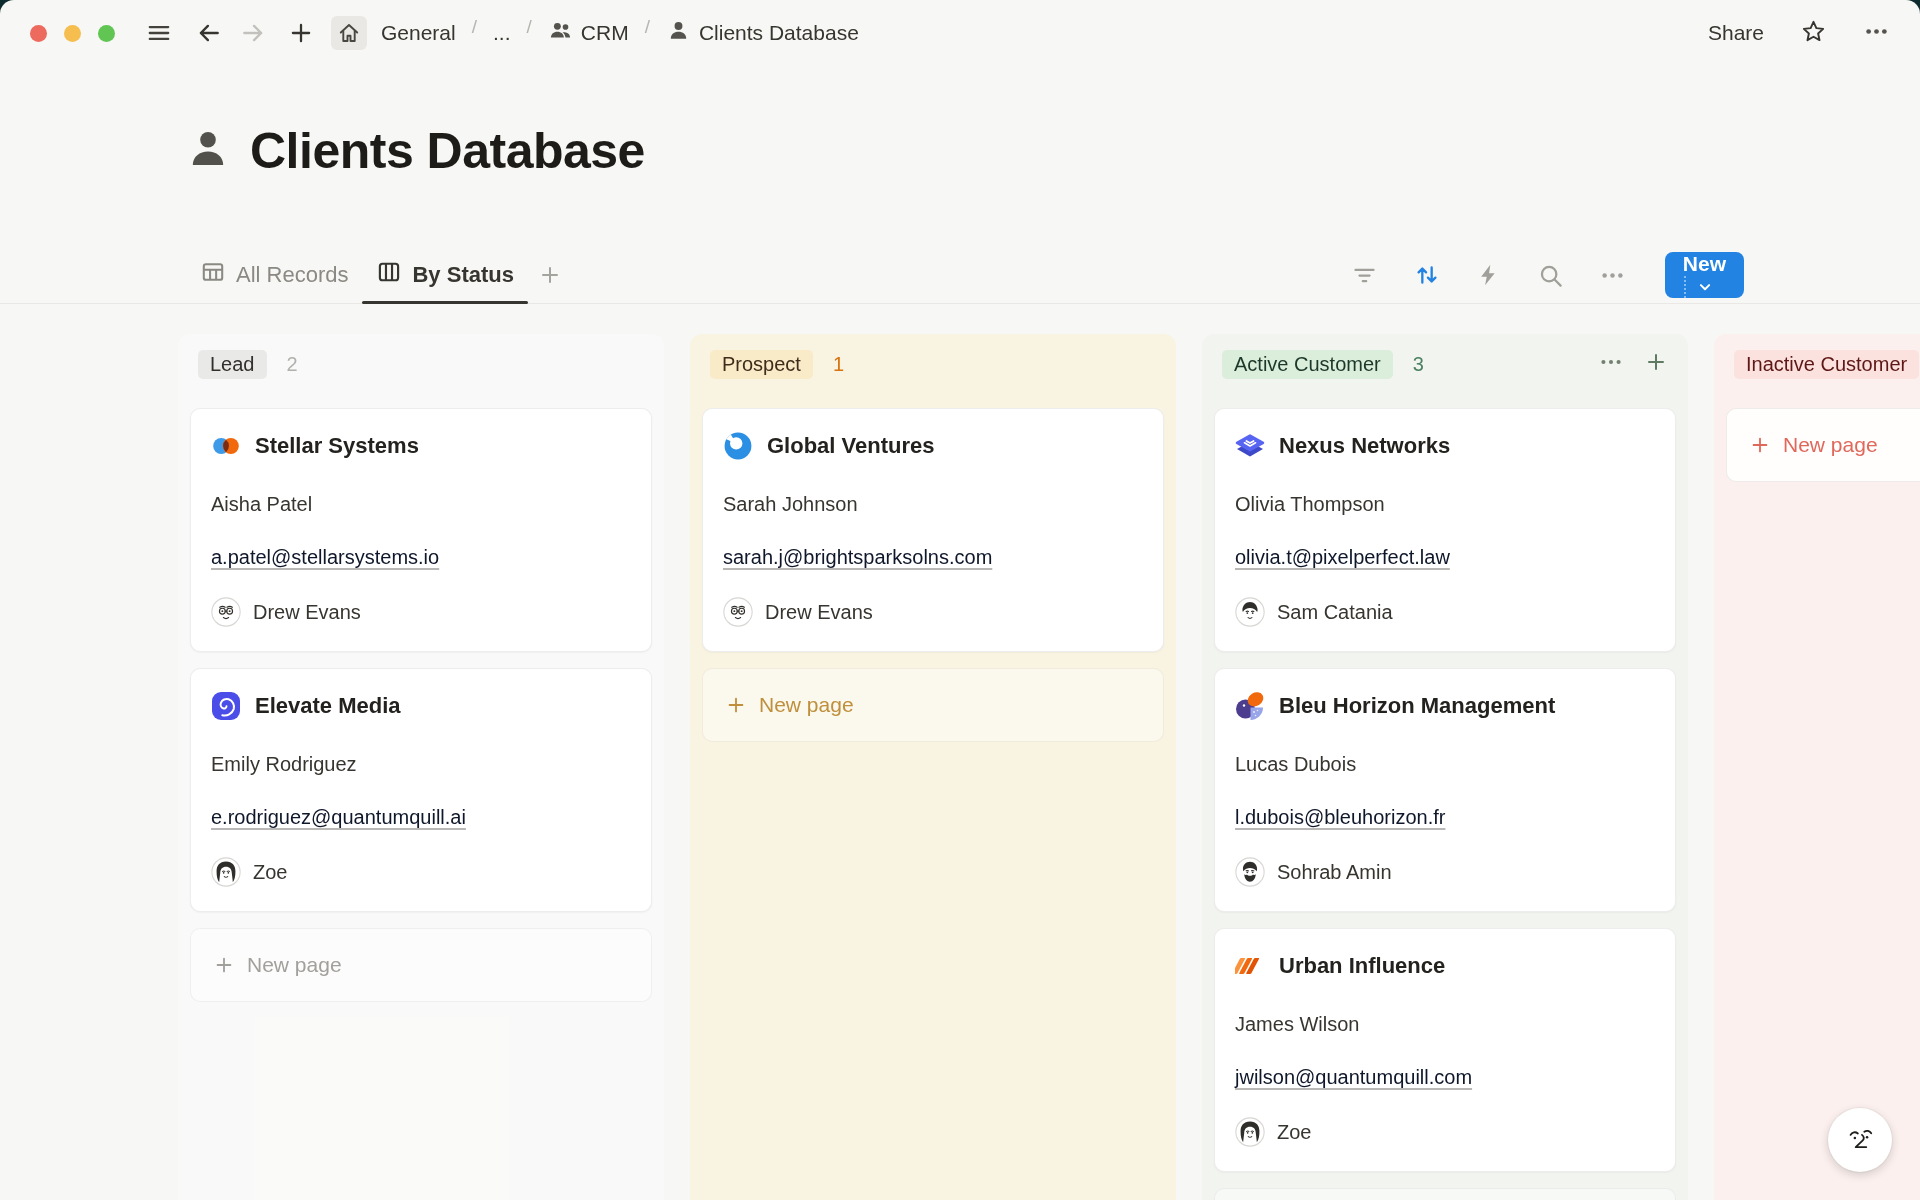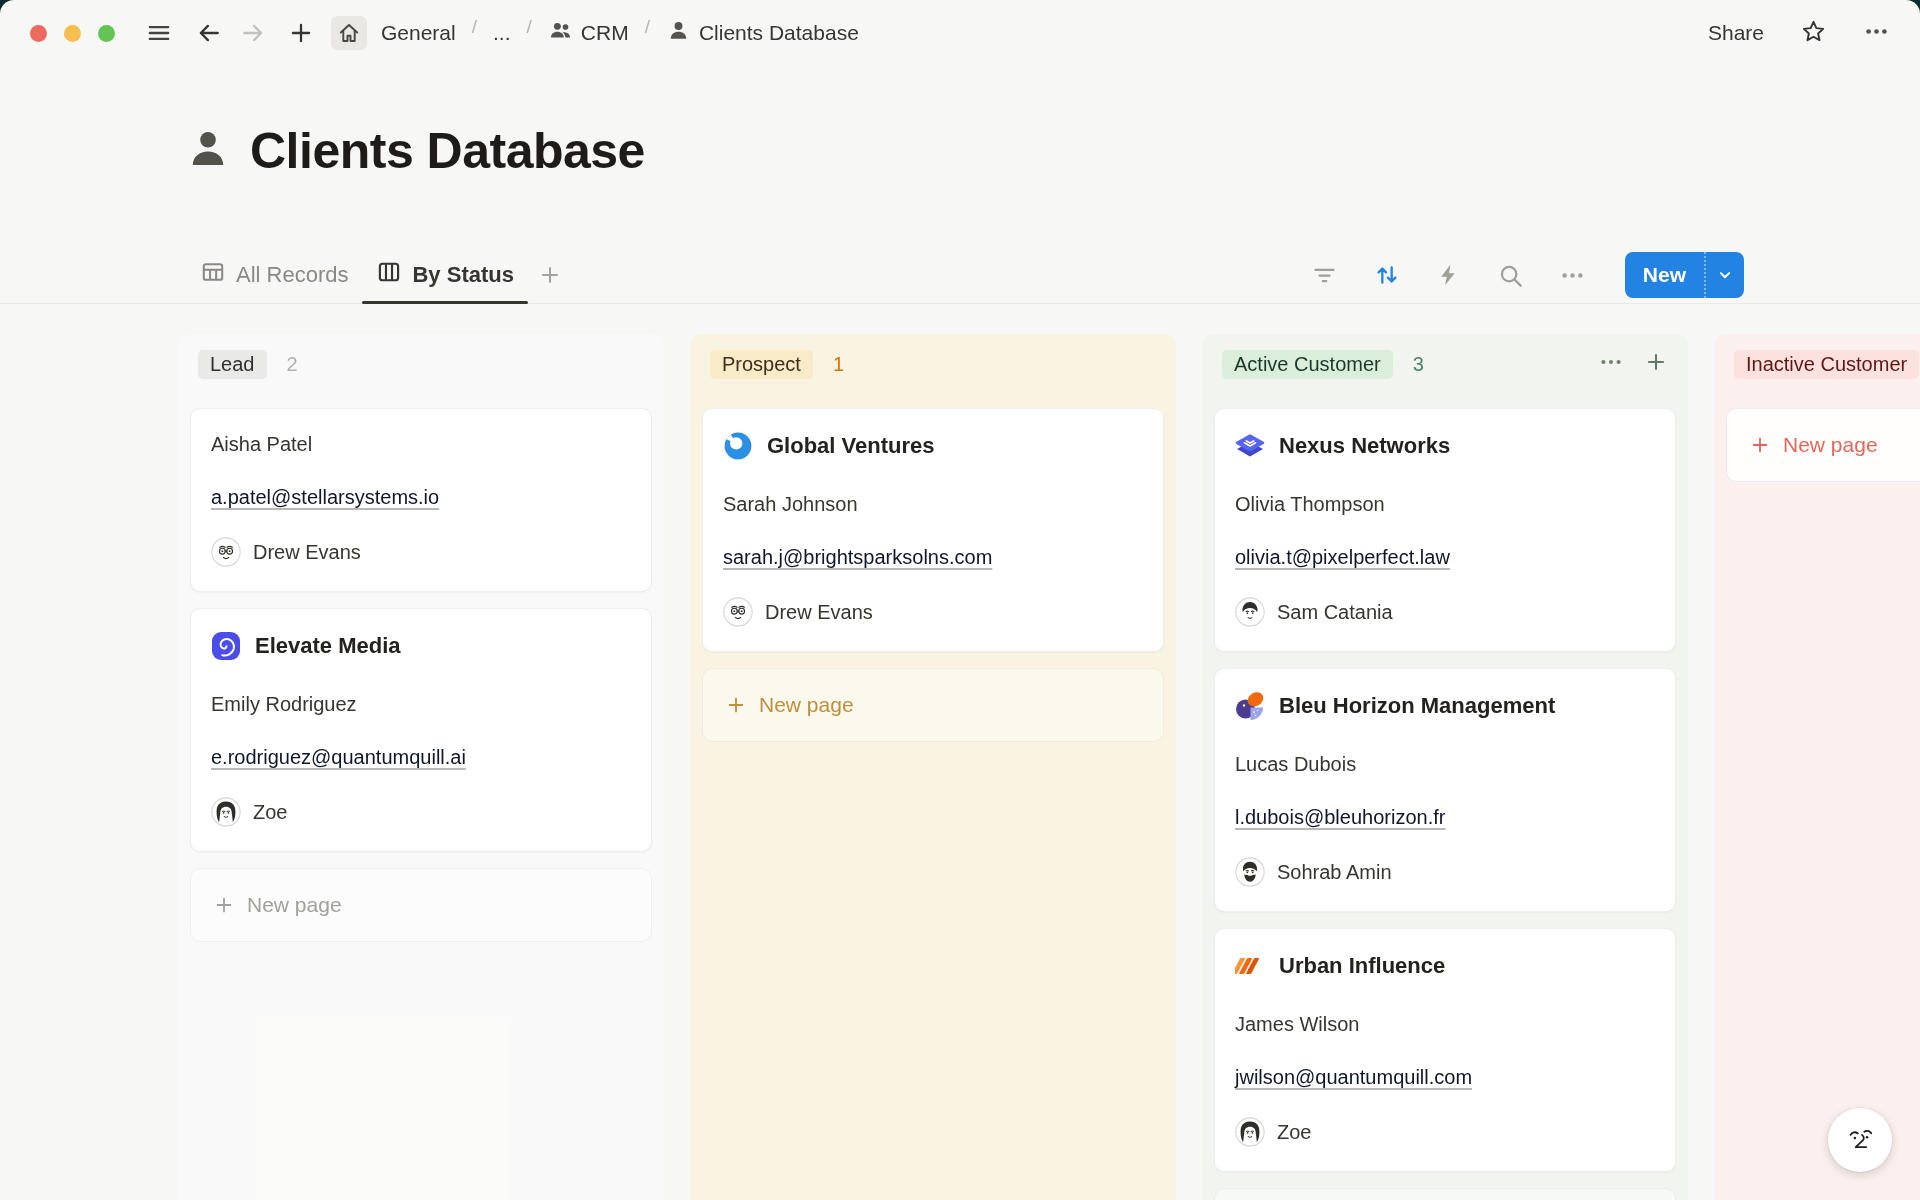--- a/index.html
+++ b/index.html
@@ -29,21 +29,21 @@
   .tabs-row { position:absolute; top:246px; left:186px; height:58px; display:flex; align-items:center; }
   .tab { display:flex; align-items:center; gap:10px; font-size:22px; padding:0 14px; height:58px; position:relative; }
   .tab.inactive { color:#8B8983; font-weight:500; }
   .tab.active { color:#37352F; font-weight:600; }
   .tab.active::after { content:""; position:absolute; left:0; right:0; bottom:0; height:3px; background:#37352F; border-radius:2px; }
   .tab-add { color:#A5A39E; padding:0 10px; }
   .divider { position:absolute; top:303px; left:0; right:0; height:1px; background:#E9E8E5; }
 
   .toolbar { position:absolute; top:246px; right:176px; height:58px; display:flex; align-items:center; gap:30px; }
   .tool { display:flex; align-items:center; justify-content:center; width:32px; height:32px; }
-  .new-btn { display:flex; align-items:center; height:46px; background:#2383E2; border-radius:8px; color:#fff; overflow:hidden; margin-left:6px; }
+  .new-btn { display:flex; align-items:center; height:46px; background:#2383E2; border-radius:8px; color:#fff; overflow:hidden; margin-left:6px;flex-direction:column; }
   .new-btn .label { font-size:21px; font-weight:600; padding:0 18px; }
   .new-btn .split { display:flex; align-items:center; justify-content:center; width:40px; height:46px; border-left:2px dotted rgba(255,255,255,0.45); }
 
   
   .board { position:absolute; top:334px; left:178px; display:flex; gap:26px; }
   .col { width:486px; flex:0 0 auto; border-radius:12px; padding:10px 12px 12px 12px; }
   .col-lead { background:rgba(252,252,251,0.55); }
   .col-prospect { background:#F9F3E1; }
   .col-active { background:#F1F4EF; }
   .col-inactive { background:#FBF0ED; }
@@ -236,20 +236,30 @@
 
   <div class="board">
 
     <div class="col col-lead">
       <div class="col-head">
         <span class="chip chip-lead">Lead</span>
         <span class="count count-lead">2</span>
       </div>
 
       <div class="card">
+        <div class="card-title">
+          <span class="logo">
+            <svg width="30" height="30" viewBox="0 0 30 30">
+                <circle cx="10.2" cy="15" r="8" fill="#3D9AE8"></circle>
+                <circle cx="19.8" cy="15" r="8" fill="#F2690D"></circle>
+                <path d="M15 8.8 A8 8 0 0 1 15 21.2 A8 8 0 0 1 15 8.8 Z" fill="#7A2B16"></path>
+              </svg>
+          </span>
+          <span class="t">Stellar Systems</span>
+        </div>
         <div class="prop">Aisha Patel</div>
         <div class="prop email"><a>a.patel@stellarsystems.io</a></div>
         <div class="prop person">
           <span class="avatar">
             <svg width="30" height="30" viewBox="0 0 28 28">
                 <circle cx="14" cy="14" r="13.2" fill="#fff" stroke="#D8D6D2" stroke-width="1"></circle>
                 <g stroke="#32302C" stroke-width="1.1" fill="none" stroke-linecap="round">
                   <path d="M8.2 9.6q2.6-1.6 5 0M14.9 9.6q2.6-1.6 5 0"></path>
                   <circle cx="10.6" cy="13.2" r="2.7"></circle>
                   <circle cx="17.4" cy="13.2" r="2.7"></circle>

